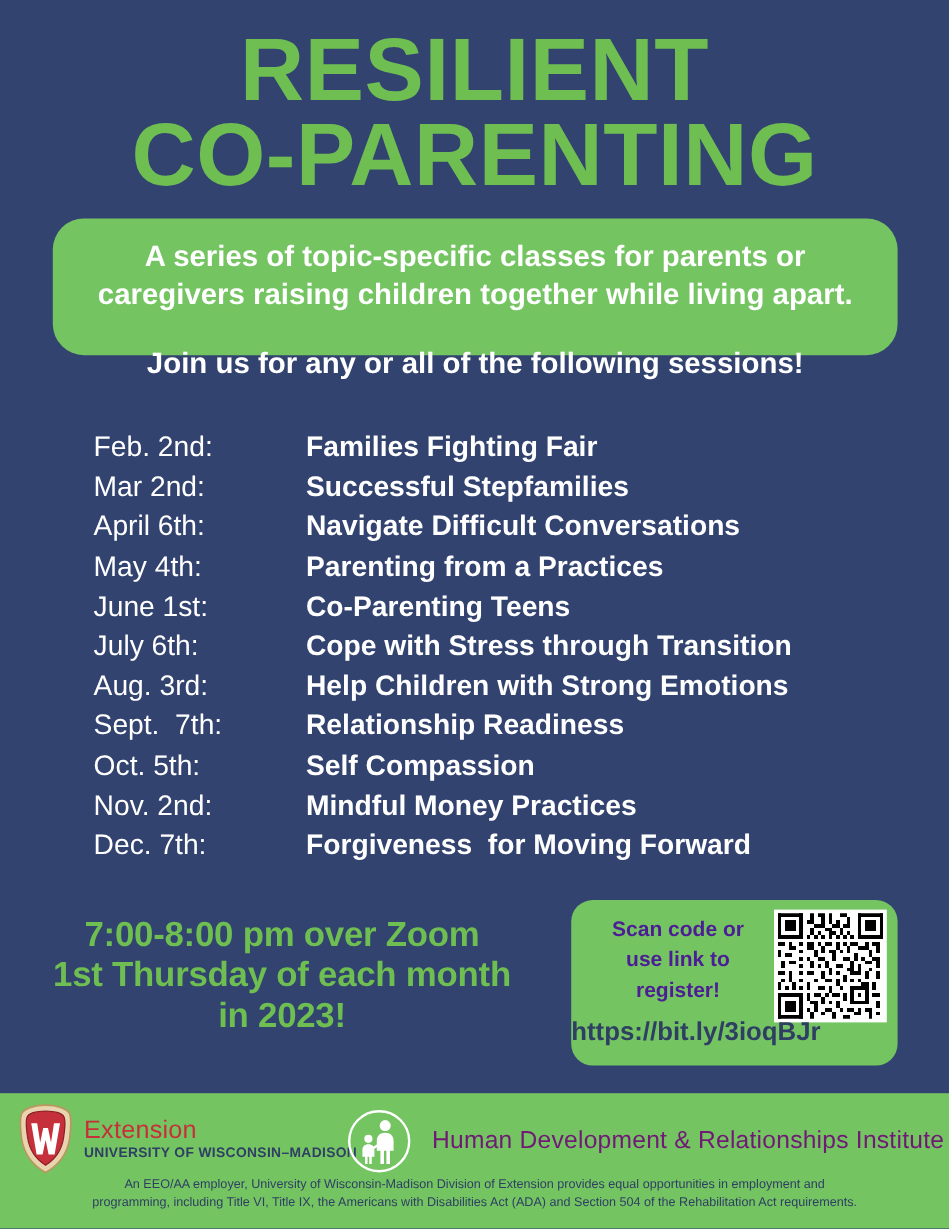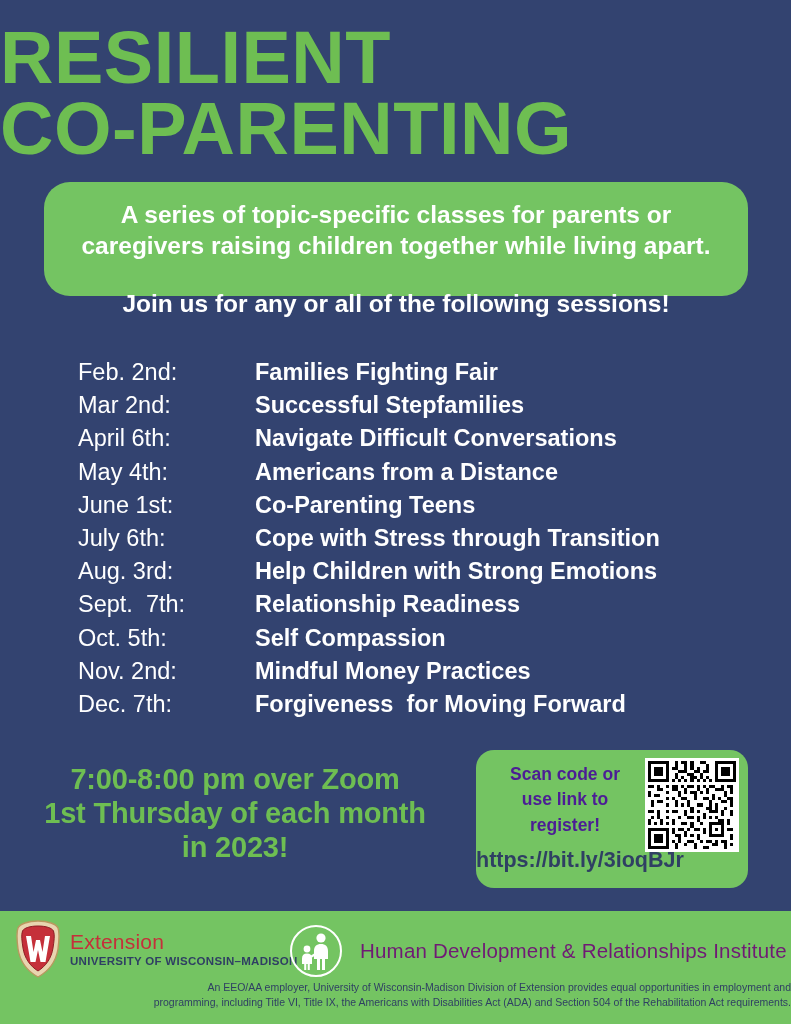--- a/index.html
+++ b/index.html
@@ -15,21 +15,21 @@
     overflow: hidden;
     font-family: "Liberation Sans", sans-serif;
   }
 
   
   .title-block {
     position: absolute;
     top: 22px;
     left: 0;
     width: 791px;
-    text-align: left;
+    text-align: center;
     line-height: 0.96;
   }
   .title-line {
     color: #6EBE52;
     font-weight: bold;
     font-size: 74px;
     letter-spacing: 0.5px;
     white-space: nowrap;
     display: block;
   }
@@ -210,21 +210,21 @@
   .disclaimer {
     position: absolute;
     left: 0;
     top: 69px;
     width: 791px;
     text-align: center;
     color: #2F3F63;
     font-size: 10.5px;
     line-height: 1.45;
   }
-  .disclaimer span { display: block; white-space: nowrap; text-align: right; }
+  .disclaimer span { display: block; white-space: nowrap; }
 </style>
 </head>
 <body>
 
 <div id="poster">
 
   <div class="title-block">
     <span class="title-line">RESILIENT</span>
     <span class="title-line">CO-PARENTING</span>
   </div>
@@ -243,21 +243,21 @@
       <div class="session-row">
         <div class="session-date">Mar 2nd:</div>
         <div class="session-title">Successful Stepfamilies</div>
       </div>
       <div class="session-row">
         <div class="session-date">April 6th:</div>
         <div class="session-title">Navigate Difficult Conversations</div>
       </div>
       <div class="session-row">
         <div class="session-date">May 4th:</div>
-        <div class="session-title">Americans from a Distance</div>
+        <div class="session-title">Parenting from a Practices</div>
       </div>
       <div class="session-row">
         <div class="session-date">June 1st:</div>
         <div class="session-title">Co-Parenting Teens</div>
       </div>
       <div class="session-row">
         <div class="session-date">July 6th:</div>
         <div class="session-title">Cope with Stress through Transition</div>
       </div>
       <div class="session-row">

